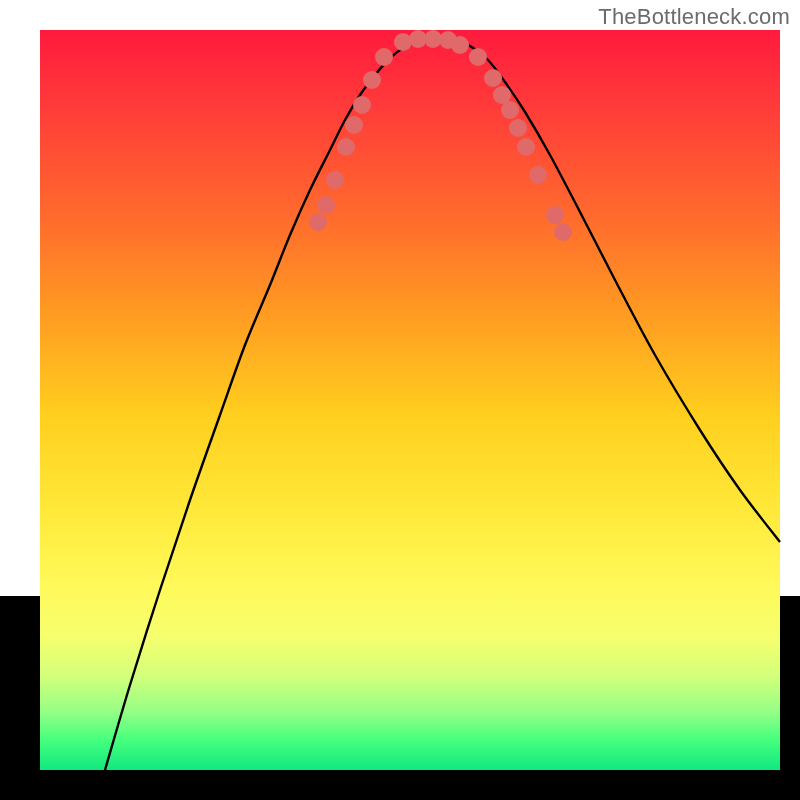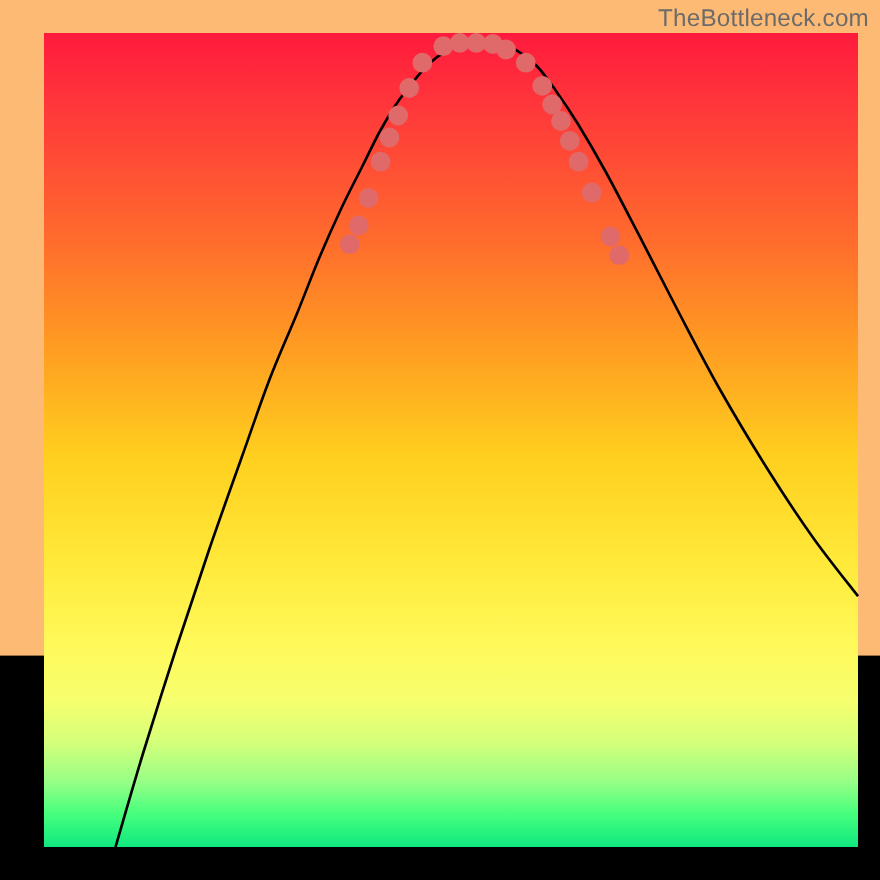--- a/index.html
+++ b/index.html
@@ -9,21 +9,21 @@
     height: 800px;
     background: #000;
     overflow: hidden;
   }
   .frame {
     position: absolute;
     left: 0;
     top: 0;
     width: 800px;
     height: 596px;
-    background: #fdba74;
+    background: #ffffff;
   }
   .plot-area {
     position: absolute;
     left: 40px;
     top: 30px;
     width: 740px;
     height: 740px;
     
     background: linear-gradient(to bottom,
       #ff1a3d 0%,

